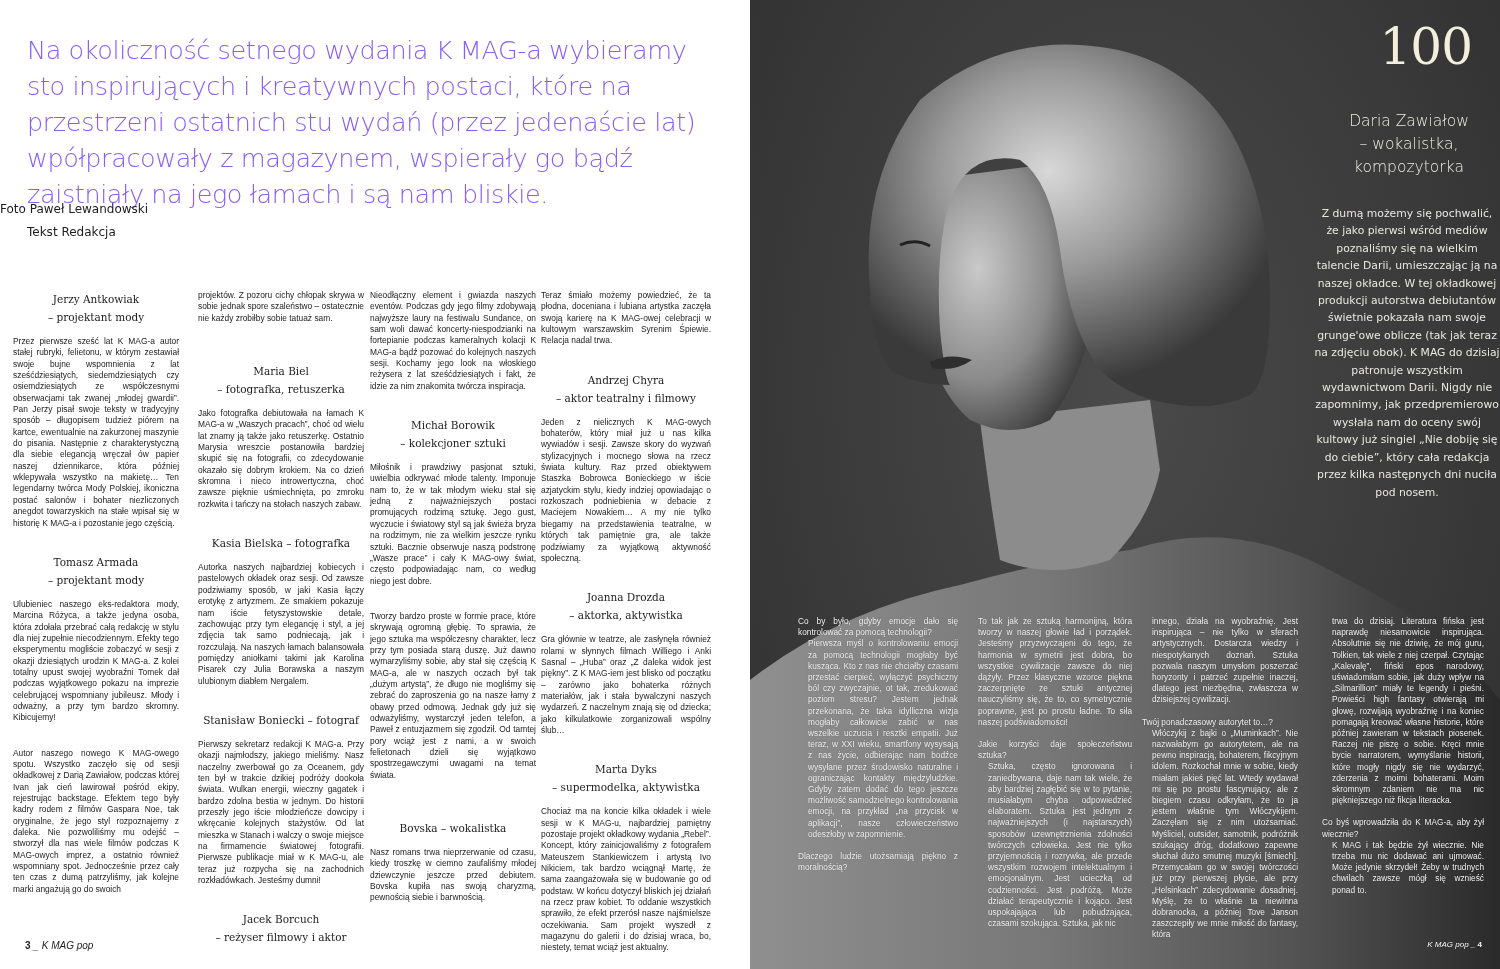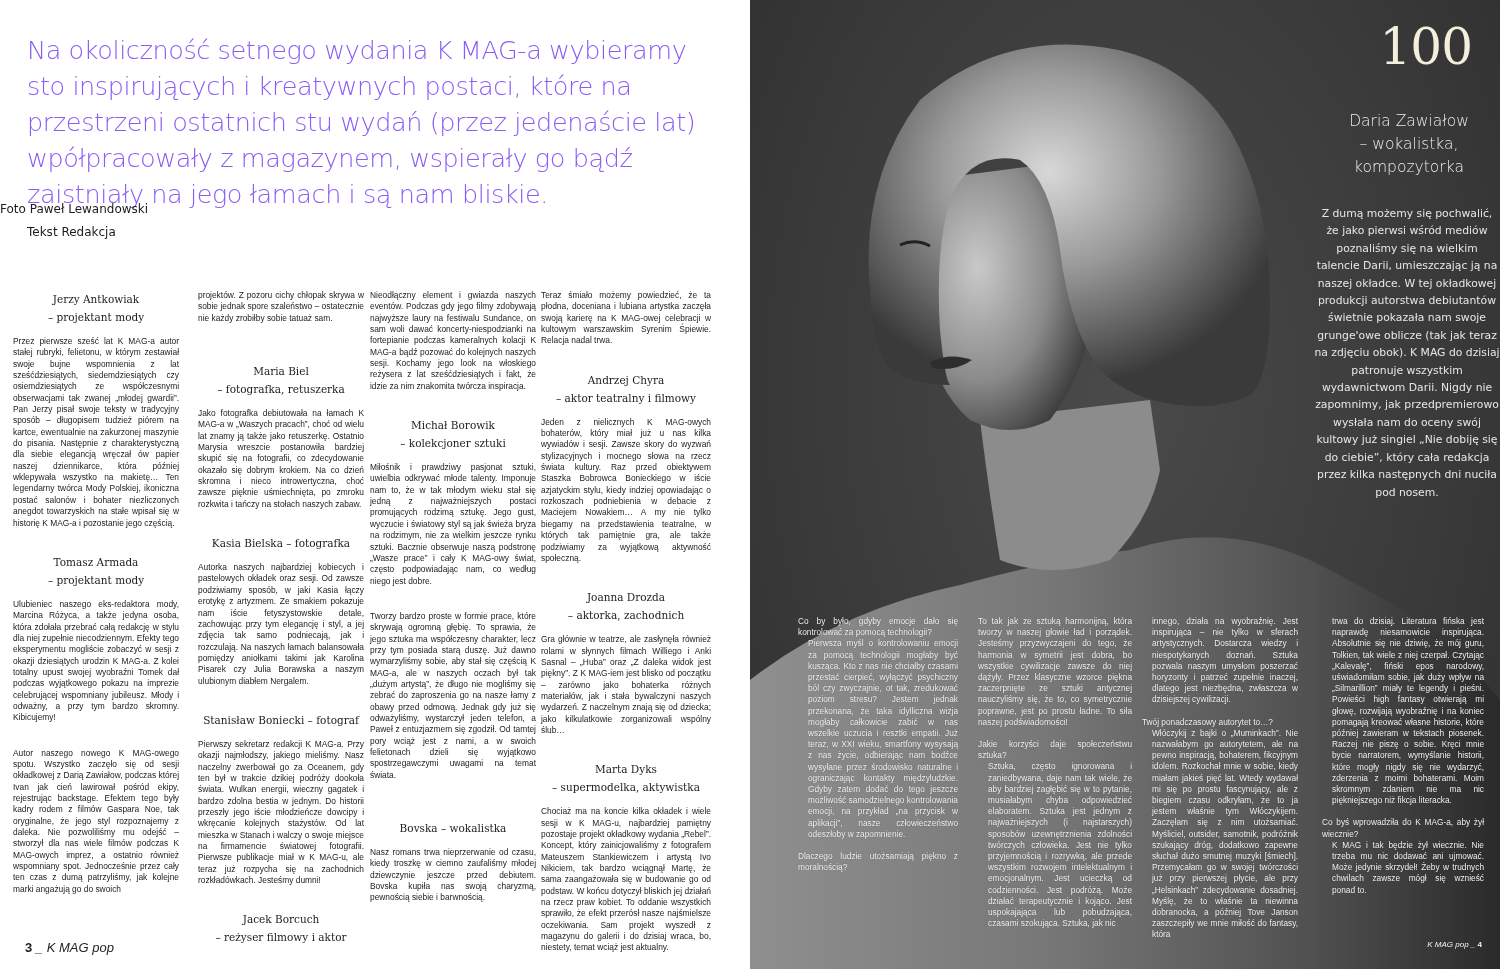--- a/index.html
+++ b/index.html
@@ -17,21 +17,21 @@
   .col { position: absolute; top: 290px; width: 166px; font-size: 8.4px; line-height: 11.35px; text-align: justify; color: #222; }
   .col1 { left: 13px; }
   .col2 { left: 198px; }
   .col3 { left: 370px; }
   .col4 { left: 541px; width: 170px; }
   .col p { margin-bottom: 0; }
   .entry-title { font-family: "DejaVu Serif", serif; font-size: 10.5px; line-height: 18px; text-align: center; color: #1c1c1c; margin: 0 0 10px 0; }
   .gap { height: 24px; }
   .gap-lg { height: 38px; }
 
-  .folio-left { position: absolute; left: 25px; top: 940px; font-size: 13px; font-style: italic; color: #222; }
+  .folio-left { position: absolute; left: 25px; top: 940px; font-size: 10px; font-style: italic; color: #222; }
   .folio-left b { font-style: normal; }
 
   
   .right-page { position: absolute; left: 750px; top: 0; width: 750px; height: 969px; overflow: hidden;
                 background: radial-gradient(ellipse at 50% 40%, #4a4a4a 0%, #3a3a3a 60%, #2e2e2e 100%); }
   .photo { position: absolute; left: 0; top: 0; width: 750px; height: 969px; }
   .big-num { position: absolute; right: 28px; top: 18px; font-family: "DejaVu Serif", serif; font-size: 50px;
              color: #f3efdc; font-weight: 300; letter-spacing: -1px; }
   .feature-name { position: absolute; left: 564px; top: 110px; width: 190px; text-align: center;
                   font-family: "DejaVu Sans", sans-serif; font-size: 15.5px; line-height: 23px; color: #ecebe4; font-weight: 300; }
@@ -120,21 +120,21 @@
     <p>Teraz śmiało możemy powiedzieć, że ta płodna, doceniana i lubiana artystka zaczęła swoją karierę na K MAG-owej celebracji w kultowym warszawskim Syrenim Śpiewie. Relacja nadal trwa.</p>
     <div class="gap"></div>
     <div class="entry-title">
       <div>Andrzej Chyra</div>
       <div>– aktor teatralny i filmowy</div>
     </div>
     <p>Jeden z nielicznych K MAG-owych bohaterów, który miał już u nas kilka wywiadów i sesji. Zawsze skory do wyzwań stylizacyjnych i mocnego słowa na rzecz świata kultury. Raz przed obiektywem Staszka Bobrowca Bonieckiego w iście azjatyckim stylu, kiedy indziej opowiadając o rozkoszach podniebienia w debacie z Maciejem Nowakiem… A my nie tylko biegamy na przedstawienia teatralne, w których tak pamiętnie gra, ale także podziwiamy za wyjątkową aktywność społeczną.</p>
     <div class="gap"></div>
     <div class="entry-title">
       <div>Joanna Drozda</div>
-      <div>– aktorka, zachodnich</div>
+      <div>– aktorka, aktywistka</div>
     </div>
     <p>Gra głównie w teatrze, ale zasłynęła również rolami w słynnych filmach Williego i Anki Sasnal – „Huba” oraz „Z daleka widok jest piękny”. Z K MAG-iem jest blisko od początku – zarówno jako bohaterka różnych materiałów, jak i stała bywalczyni naszych wydarzeń. Z naczelnym znają się od dziecka; jako kilkulatkowie zorganizowali wspólny ślub…</p>
     <div class="gap"></div>
     <div class="entry-title">
       <div>Marta Dyks</div>
       <div>– supermodelka, aktywistka</div>
     </div>
     <p>Chociaż ma na koncie kilka okładek i wiele sesji w K MAG-u, najbardziej pamiętny pozostaje projekt okładkowy wydania „Rebel”. Koncept, który zainicjowaliśmy z fotografem Mateuszem Stankiewiczem i artystą Ivo Nikiciem, tak bardzo wciągnął Martę, że sama zaangażowała się w budowanie go od podstaw. W końcu dotyczył bliskich jej działań na rzecz praw kobiet. To oddanie wszystkich sprawiło, że efekt przerósł nasze najśmielsze oczekiwania. Sam projekt wyszedł z magazynu do galerii i do dzisiaj wraca, bo, niestety, temat wciąż jest aktualny.</p>
   </div>
 

